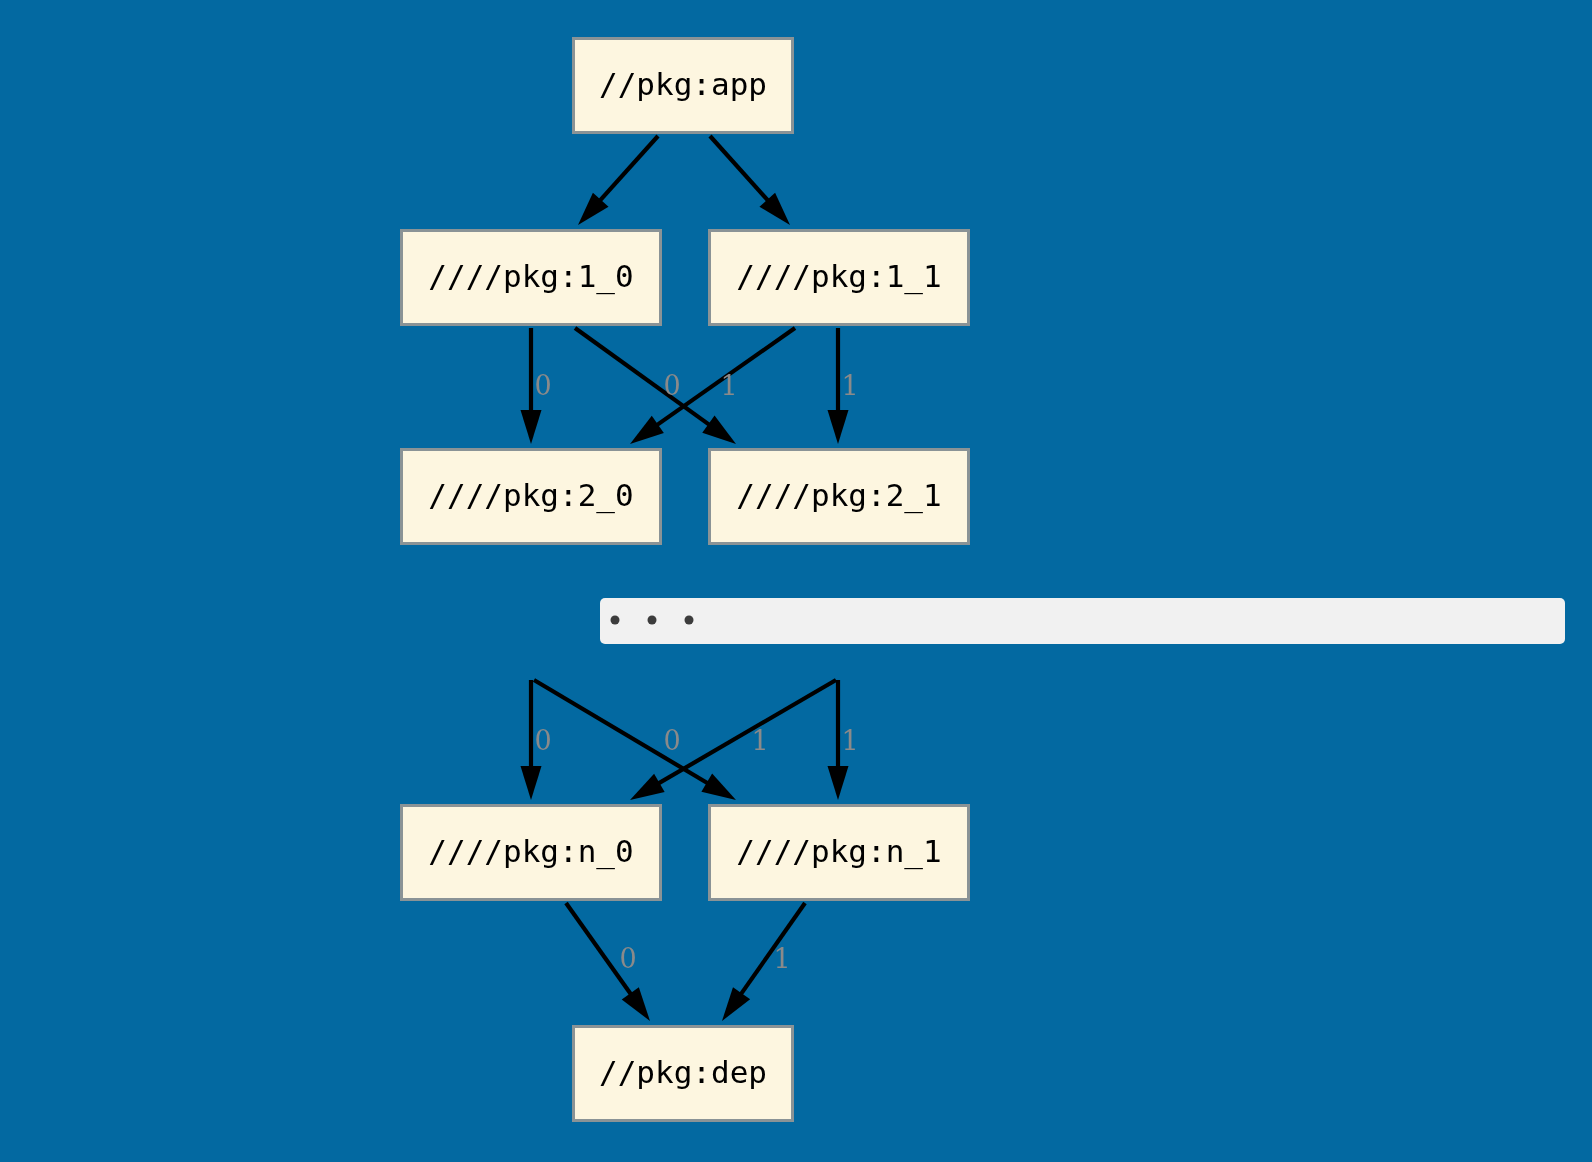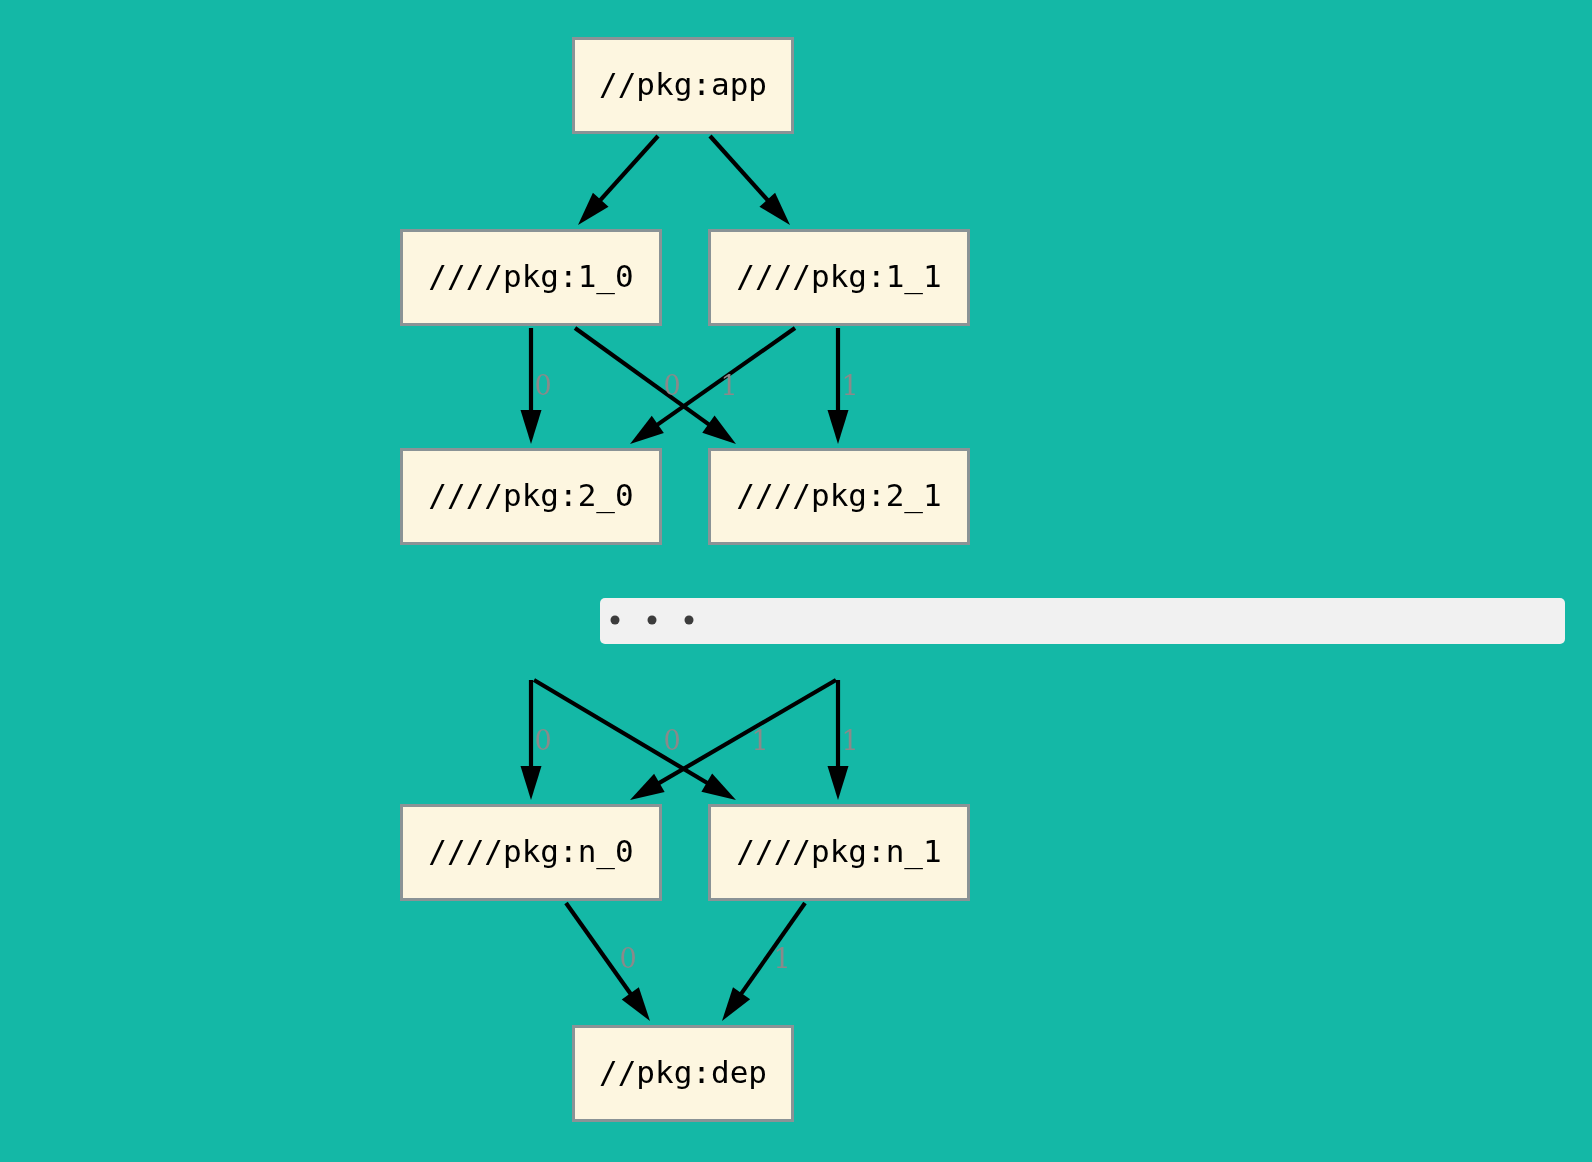--- a/index.html
+++ b/index.html
@@ -7,21 +7,21 @@
     padding: 0;
     background: #ffffff;
   }
   body {
     font-family: "DejaVu Sans Mono", monospace;
   }
   #canvas {
     position: relative;
     width: 1592px;
     height: 1162px;
-    background: #14b8a6;
+    background: #0369a1;
     overflow: hidden;
   }
   #graph-svg {
     position: absolute;
     left: 0;
     top: 0;
     width: 1592px;
     height: 1162px;
   }
   .node-box {

